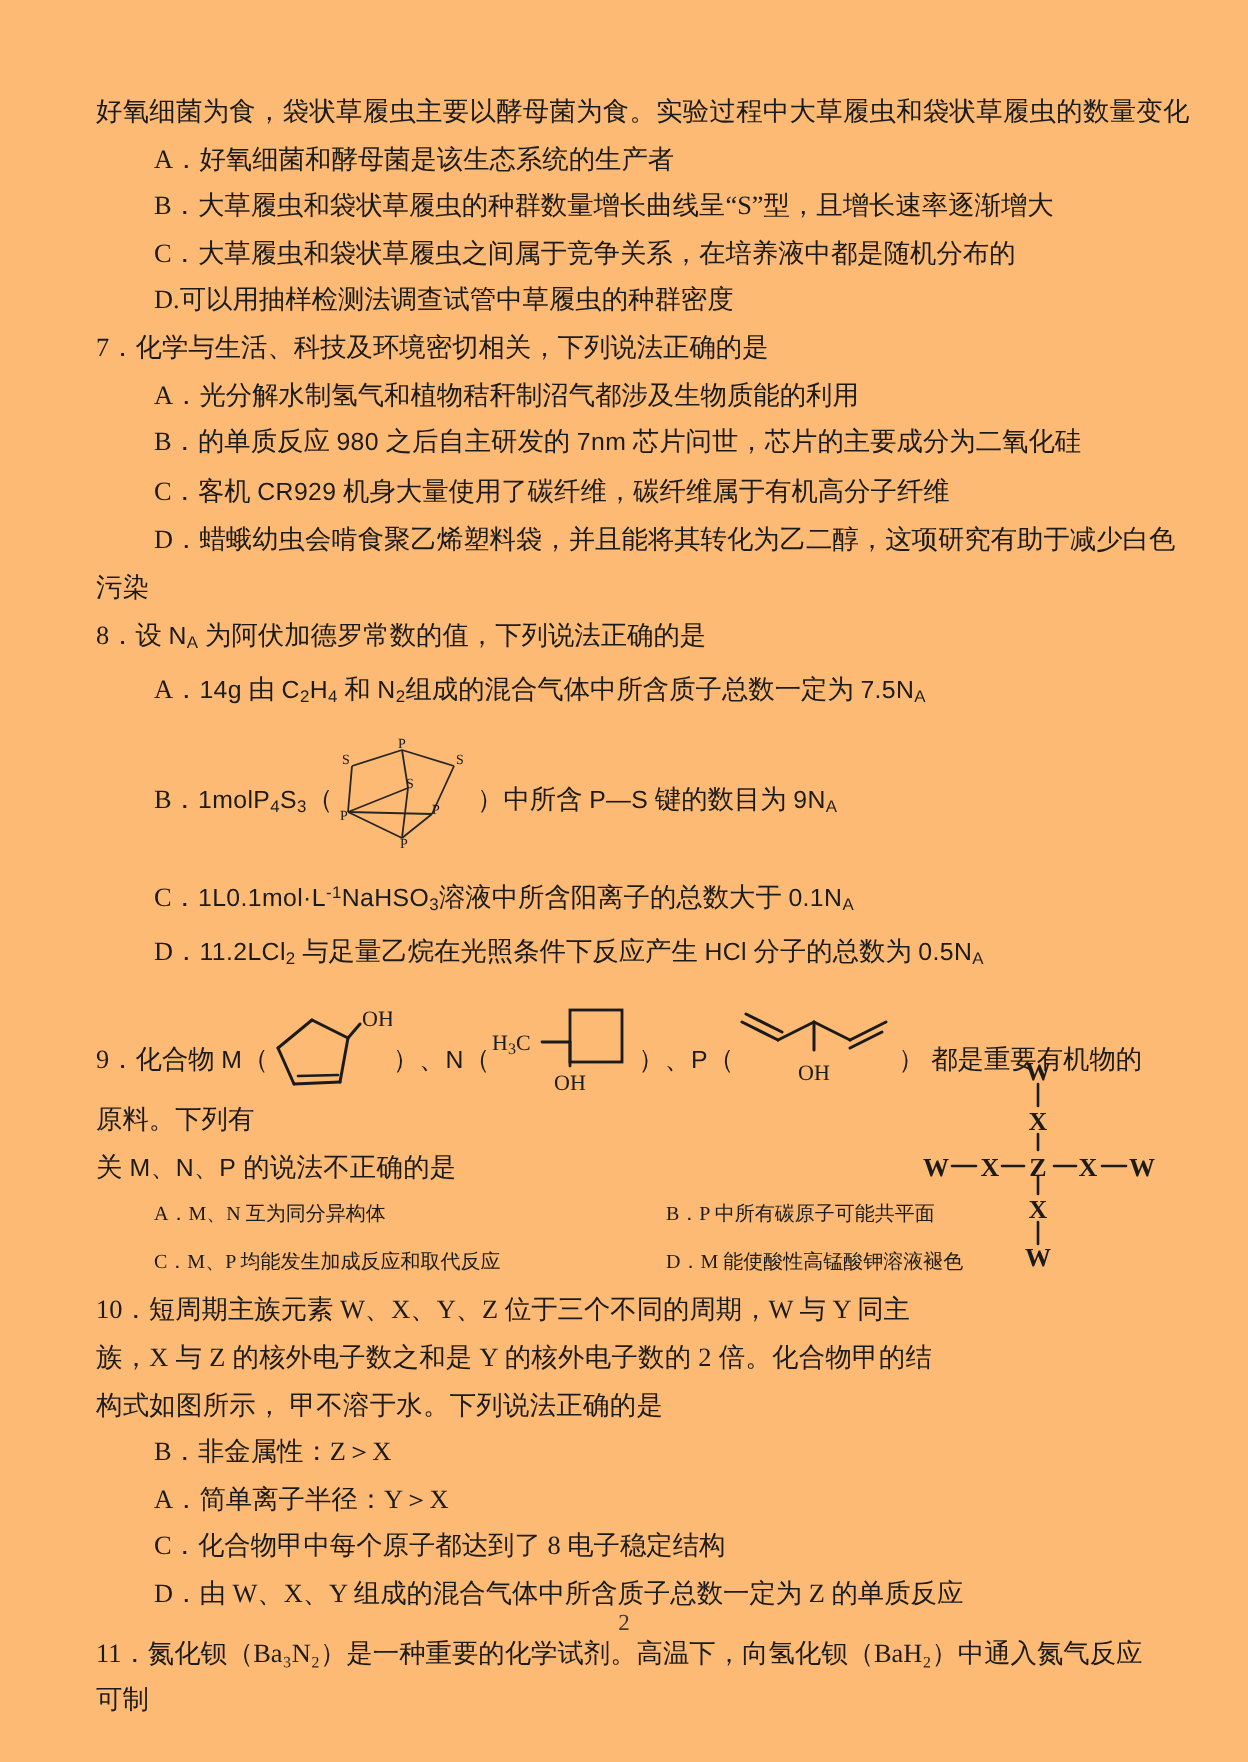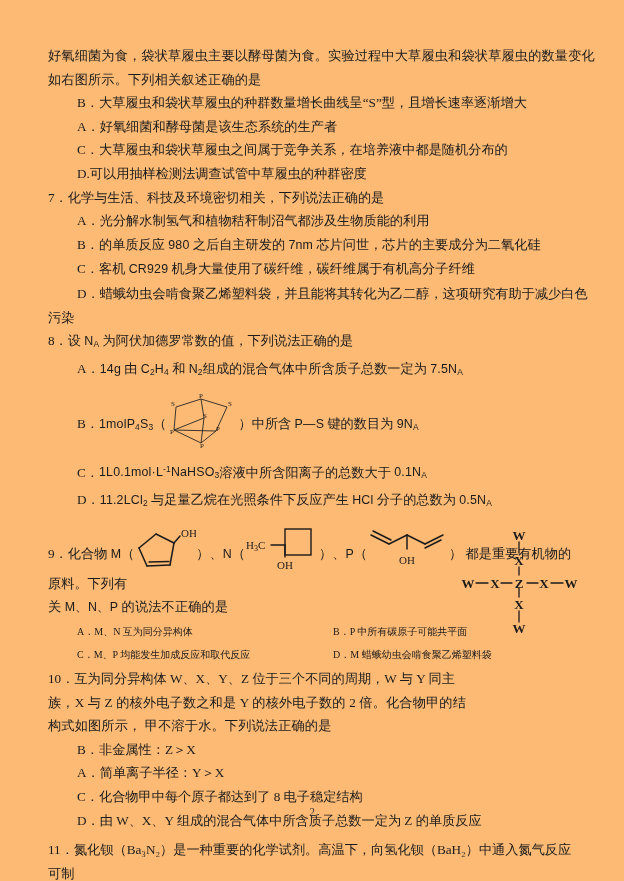--- a/index.html
+++ b/index.html
@@ -111,27 +111,26 @@
 </style>
 </head>
 <body>
 
 <div id="page">
 
   <div id="content">
 
     <div>
       <div class="line">好氧细菌为食，袋状草履虫主要以酵母菌为食。实验过程中大草履虫和袋状草履虫的数量变化</div>
-      <div class="line">如右图所示。下列相关叙述正确的是</div>
-
+
+      <div class="opt">
+        <span>A．</span><span>好氧细菌和酵母菌是该生态系统的生产者</span>
+      </div>
       <div class="opt">
         <span>B．</span><span>大草履虫和袋状草履虫的种群数量增长曲线呈“S”型，且增长速率逐渐增大</span>
-      </div>
-      <div class="opt">
-        <span>A．</span><span>好氧细菌和酵母菌是该生态系统的生产者</span>
       </div>
       <div class="opt">
         <span>C．</span><span>大草履虫和袋状草履虫之间属于竞争关系，在培养液中都是随机分布的</span>
       </div>
       <div class="opt">
         <span>D.</span><span>可以用抽样检测法调查试管中草履虫的种群密度</span>
       </div>
     </div>
 
     <div>
@@ -259,27 +258,27 @@
       <div class="line hang0">
         <span>关 </span><span class="lat">M、N、P</span><span> 的说法不正确的是</span>
       </div>
 
       <div class="optrow">
         <div class="c1"><span>A．</span><span>M、N 互为同分异构体</span></div>
         <div class="c2"><span>B．</span><span>P 中所有碳原子可能共平面</span></div>
       </div>
       <div class="optrow">
         <div class="c1"><span>C．</span><span>M、P 均能发生加成反应和取代反应</span></div>
-        <div class="c2"><span>D．</span><span>M 蜡蛾幼虫会啃食聚乙烯塑料袋</span></div>
-      </div>
-    </div>
-
-    <div>
-      <div class="qnum-line">
-        <span>10．</span><span>互为同分异构体 W、X、Y、Z 位于三个不同的周期，W 与 Y 同主</span>
+        <div class="c2"><span>D．</span><span>M 能使酸性高锰酸钾溶液褪色</span></div>
+      </div>
+    </div>
+
+    <div>
+      <div class="qnum-line">
+        <span>10．</span><span>短周期主族元素 W、X、Y、Z 位于三个不同的周期，W 与 Y 同主</span>
       </div>
       <div class="line">族，X 与 Z 的核外电子数之和是 Y 的核外电子数的 2 倍。化合物甲的结</div>
       <div class="line">构式如图所示， 甲不溶于水。下列说法正确的是</div>
 
       <div class="opt">
         <span>B．</span><span>非金属性：Z＞X</span>
       </div>
       <div class="opt">
         <span>A．</span><span>简单离子半径：Y＞X</span>
       </div>

